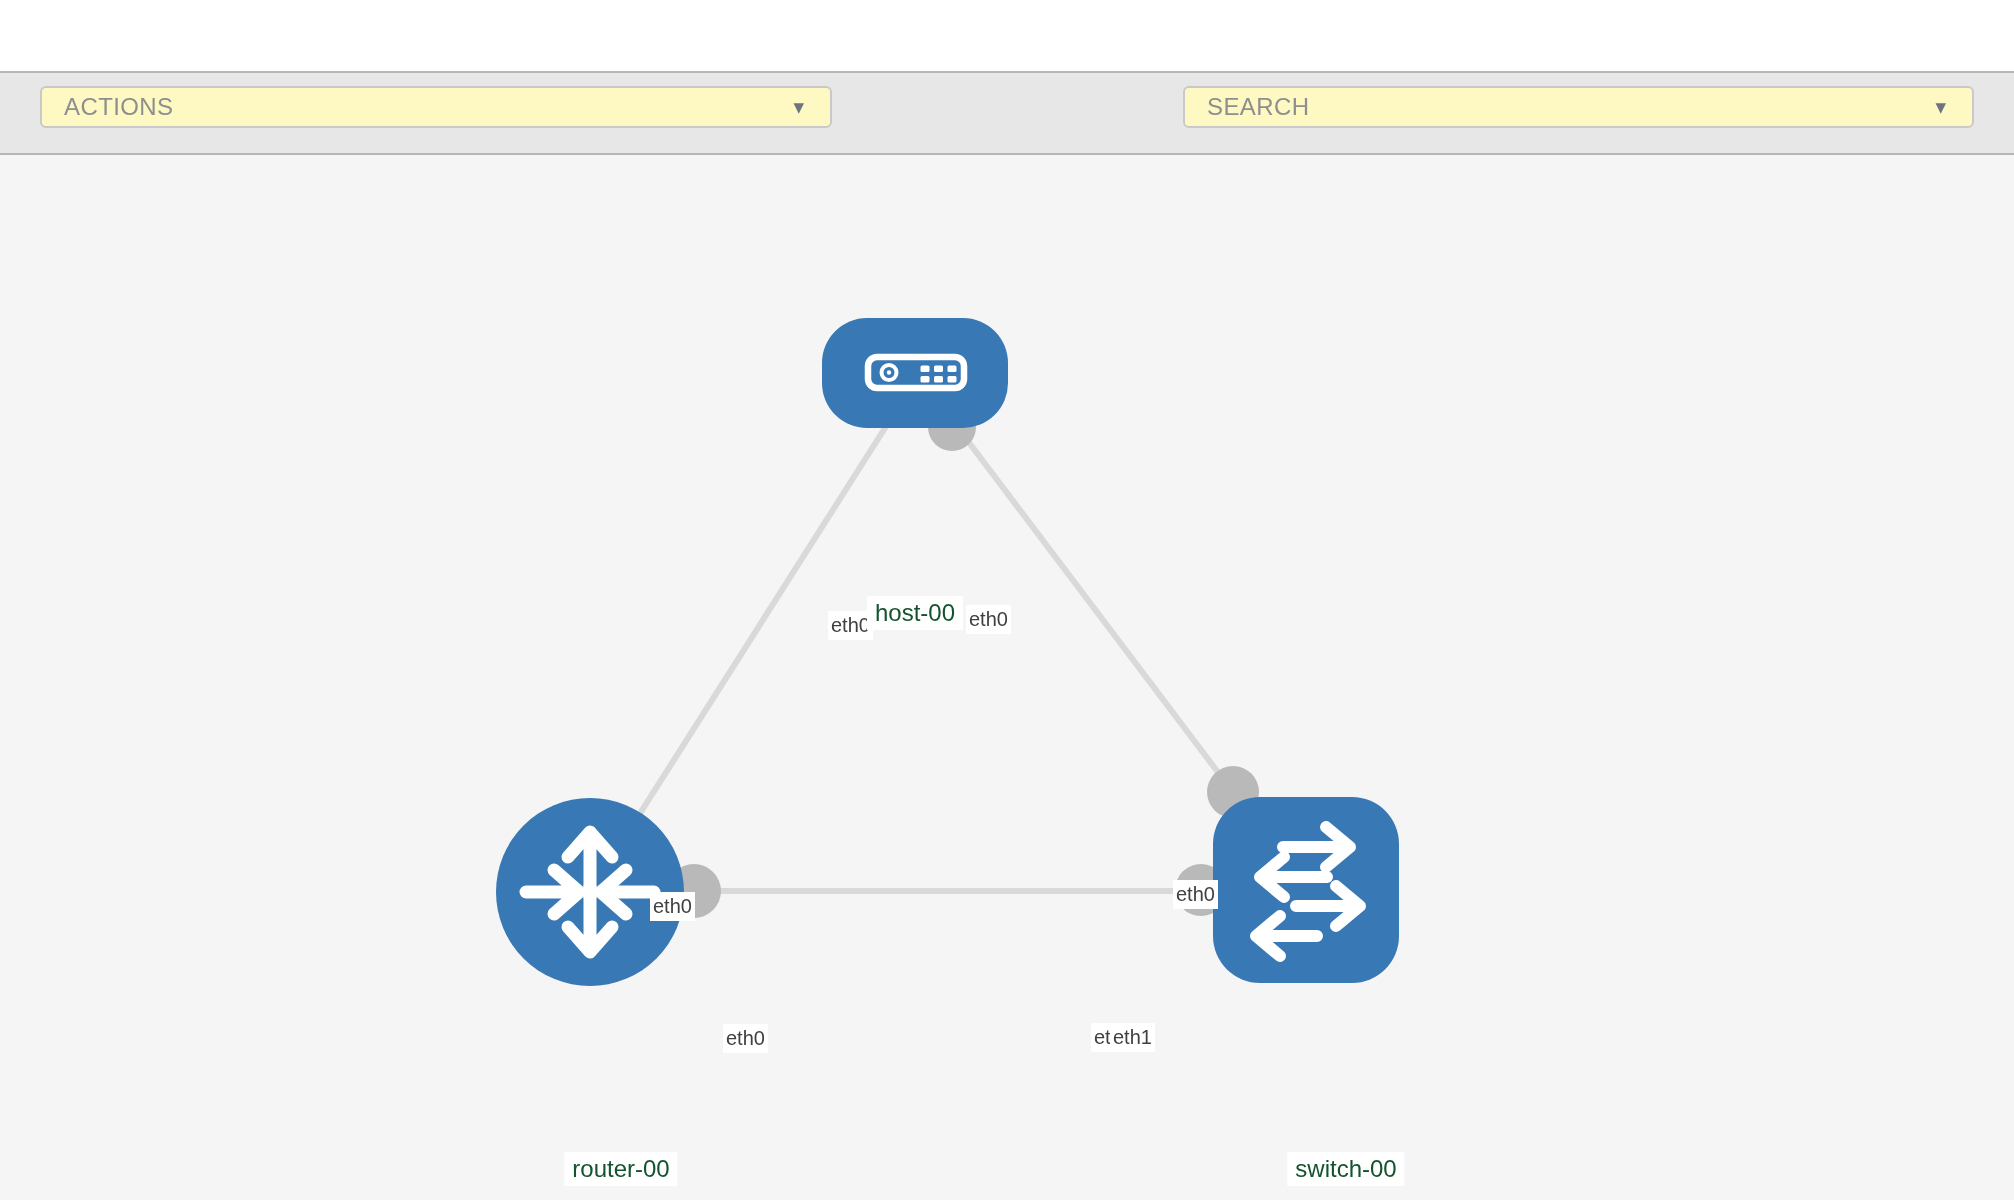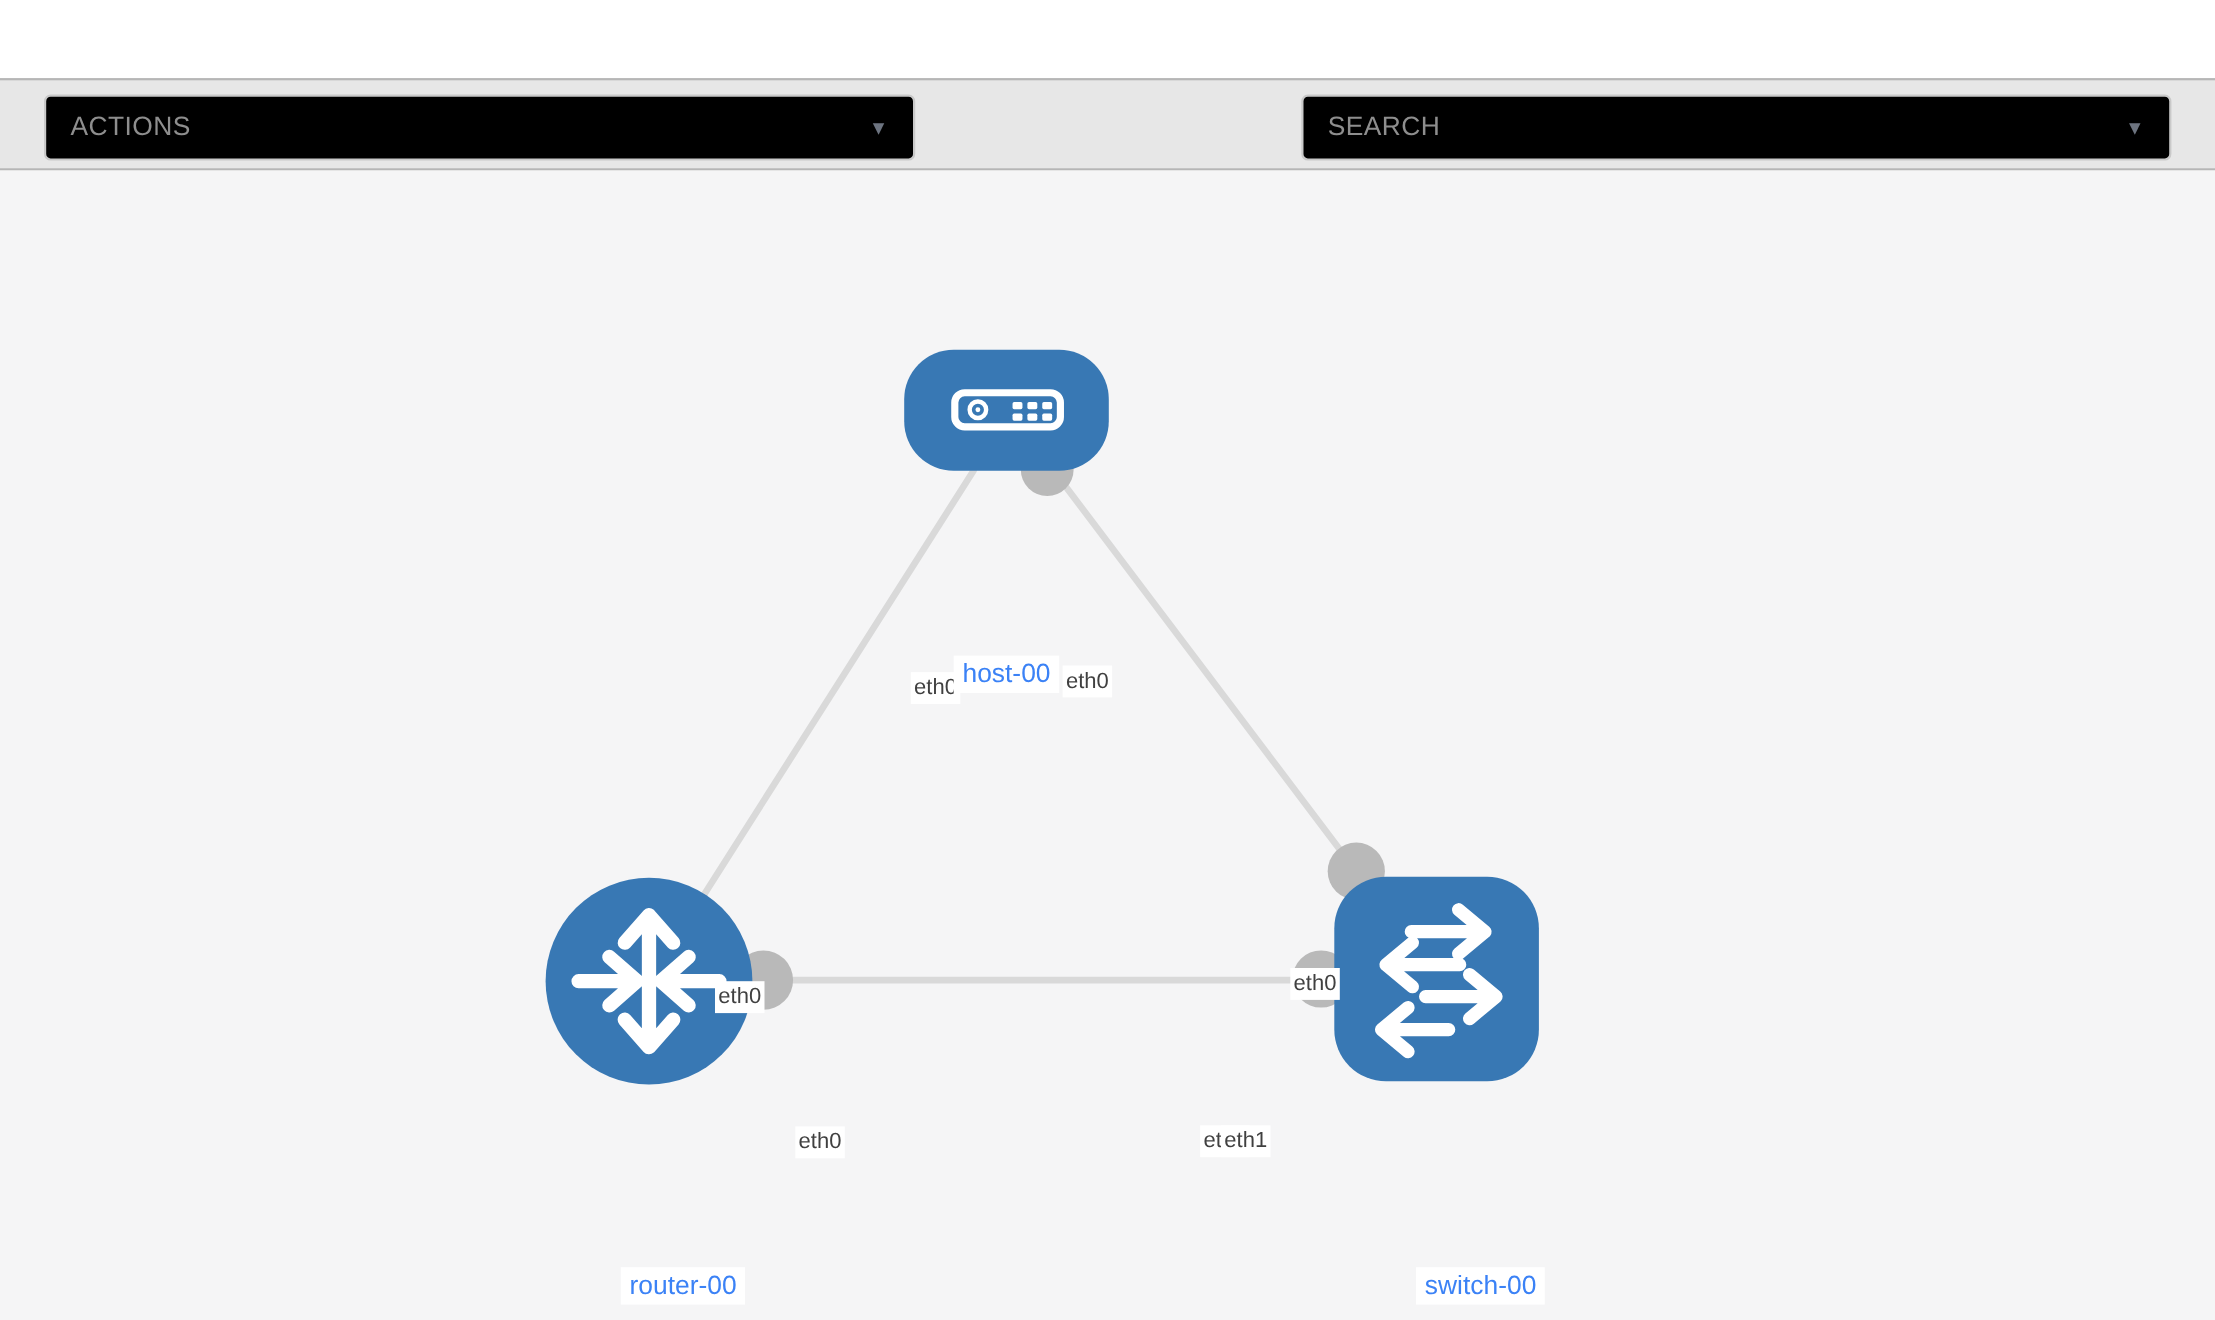--- a/index.html
+++ b/index.html
@@ -8,37 +8,37 @@
   #app{position:relative;width:2014px;height:1200px;}
 
   
   .header{position:absolute;left:0;top:0;width:2014px;height:71px;background:#fff;}
   .page-title{position:absolute;left:40px;top:19px;font-size:26px;font-weight:700;color:#616161;letter-spacing:.2px;}
   .close-btn{position:absolute;left:1941px;top:14px;width:42px;height:42px;border:none;background:transparent;padding:0;cursor:pointer;}
 
   
   .toolbar{position:absolute;left:0;top:71px;width:2014px;height:84px;background:#e7e7e7;
            border-top:2px solid #b6b6b6;border-bottom:2px solid #b6b6b6;box-sizing:border-box;}
-  .select{position:absolute;top:13px;height:60px;background:#000000;border:2px solid #c9c9c9;border-radius:6px;
+  .select{position:absolute;top:13px;height:42px;background:#fef9c3;border:2px solid #c9c9c9;border-radius:6px;
           box-sizing:border-box;display:flex;align-items:center;cursor:pointer;}
   .select .sel-label{padding-left:22px;font-size:24px;color:#8e8e8e;letter-spacing:.4px;flex:1;}
   .select .caret{font-size:21px;color:#6d7480;padding-right:26px;}
   .actions-select{left:40px;width:792px;}
   .search-select{left:1183px;width:791px;}
   .tool-btn{position:absolute;top:96px;width:36px;height:36px;border:none;background:transparent;padding:0;cursor:pointer;}
   .wrench-btn{left:1049px;}
   .key-btn{left:1115px;}
 
   
   .canvas{position:absolute;left:0;top:155px;width:2014px;height:1045px;background:#f5f5f6;}
   .topo-svg{position:absolute;left:0;top:0;}
 
   .eth-label{position:absolute;background:#ffffff;color:#404040;font-size:20px;line-height:1.25;
              padding:2px 3px;white-space:nowrap;z-index:3;}
-  .node-label{position:absolute;transform:translateX(-50%);background:#ffffff;color:#3b82f6;font-size:24px;
+  .node-label{position:absolute;transform:translateX(-50%);background:#ffffff;color:#14532d;font-size:24px;
               line-height:1.25;padding:2px 8px;white-space:nowrap;z-index:4;cursor:pointer;}
 </style>
 </head>
 <body>
 
 <div id="app">
 
 
   <div class="toolbar">
     <div class="select actions-select">

